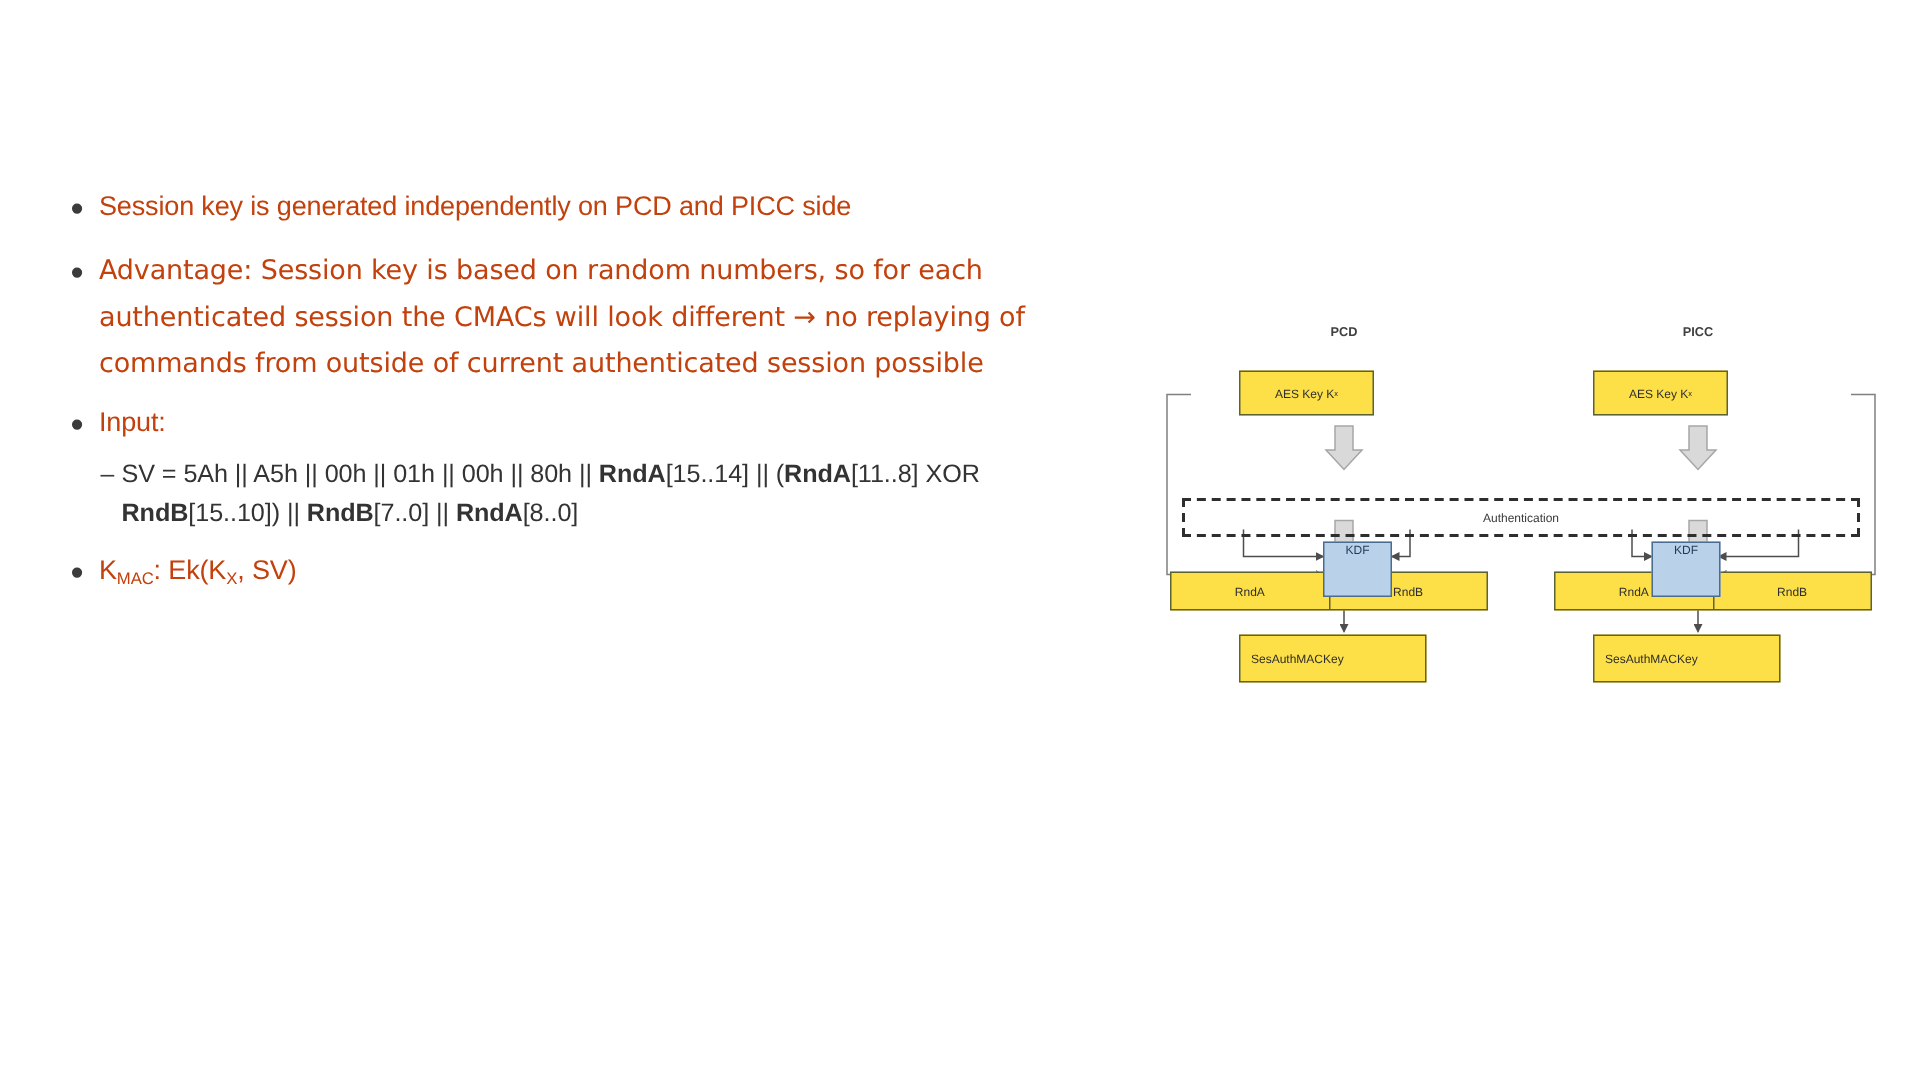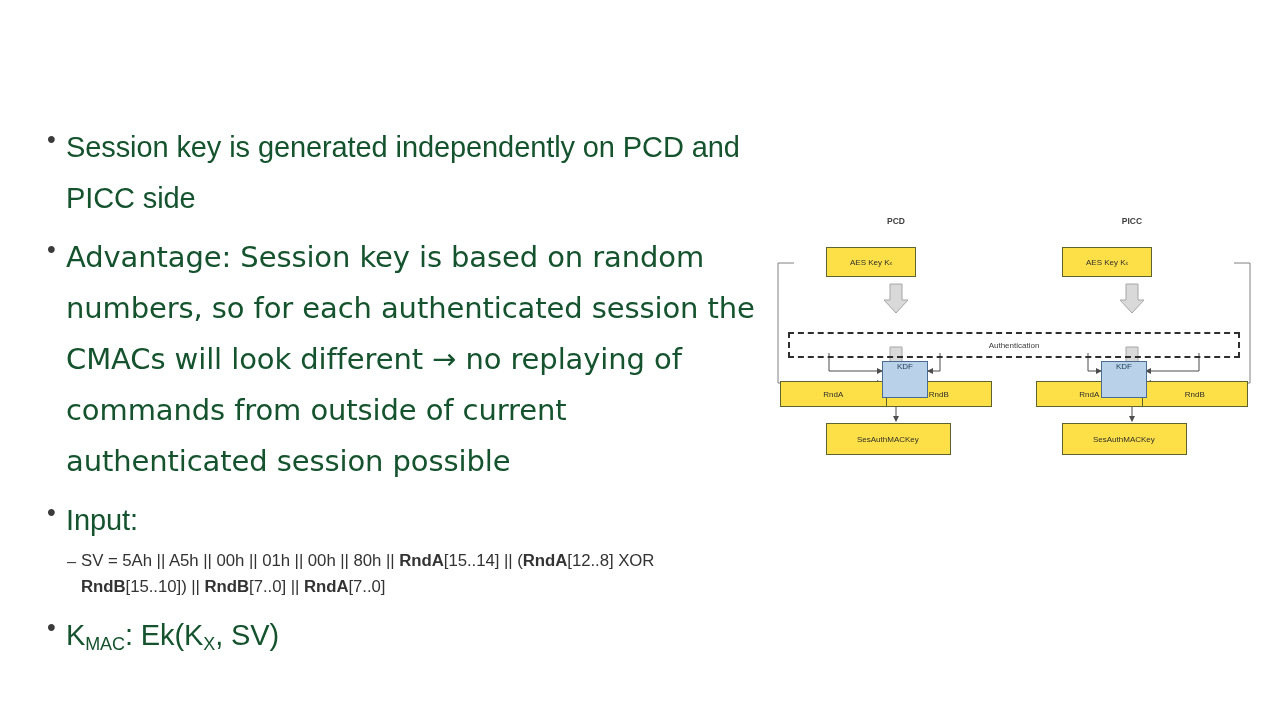--- a/index.html
+++ b/index.html
@@ -31,23 +31,23 @@
   }
   .bullet-mark {
     flex: 0 0 auto;
     width: 19px;
     font-size: 25px;
     line-height: 35px;
     color: #3b3b3b;
     text-align: left;
   }
   .bullet-text {
-    font-size: 29px;
-    line-height: 51px;
-    color: #14532d;
+    font-size: 18px;
+    line-height: 31px;
+    color: #c2410c;
     letter-spacing: -0.1px;
   }
 
   .sub-row {
     display: flex;
     align-items: flex-start;
     margin: 2px 0 6px 20px;
   }
   .sub-mark {
     flex: 0 0 auto;
@@ -112,21 +112,21 @@
     align-items: center;
     justify-content: center;
     height: 100%;
     font-size: 8px;
     color: #2e2e2e;
   }
   .half.left { border-right: 1.3px solid #5c6330; }
 
   .ses-box {
     justify-content: flex-start;
-    padding-left: 30px;
+    padding-left: 7px;
   }
 
   .kdf-box {
     background: #b9d2ea;
     border: 1.3px solid #4a6c90;
     box-sizing: border-box;
     display: flex;
     align-items: flex-start;
     justify-content: center;
     font-size: 8px;
@@ -161,21 +161,21 @@
     <span class="bullet-text arrow-glyph">Advantage: Session key is based on random numbers, so for each authenticated session the CMACs will look different → no replaying of commands from outside of current authenticated session possible</span>
   </div>
 
   <div class="bullet-row" style="margin-bottom:2px;">
     <span class="bullet-mark">•</span>
     <span class="bullet-text">Input:</span>
   </div>
 
   <div class="sub-row">
     <span class="sub-mark">–</span>
-    <span class="sub-text"><span>SV = 5Ah || A5h || 00h || 01h || 00h || 80h || </span><b>RndA</b><span>[15..14] || (</span><b>RndA</b><span>[12..8] XOR </span><b>RndB</b><span>[15..10]) || </span><b>RndB</b><span>[7..0] || </span><b>RndA</b><span>[7..0]</span></span>
+    <span class="sub-text"><span>SV = 5Ah || A5h || 00h || 01h || 00h || 80h || </span><b>RndA</b><span>[15..14] || (</span><b>RndA</b><span>[11..8] XOR </span><b>RndB</b><span>[15..10]) || </span><b>RndB</b><span>[7..0] || </span><b>RndA</b><span>[8..0]</span></span>
   </div>
 
   <div class="bullet-row" style="margin-top:10px;">
     <span class="bullet-mark">•</span>
     <span class="bullet-text"><span>K</span><sub>MAC</sub><span>: Ek(K</span><sub>X</sub><span>, SV)</span></span>
   </div>
 
 </div>
 
 <div id="diagram">

